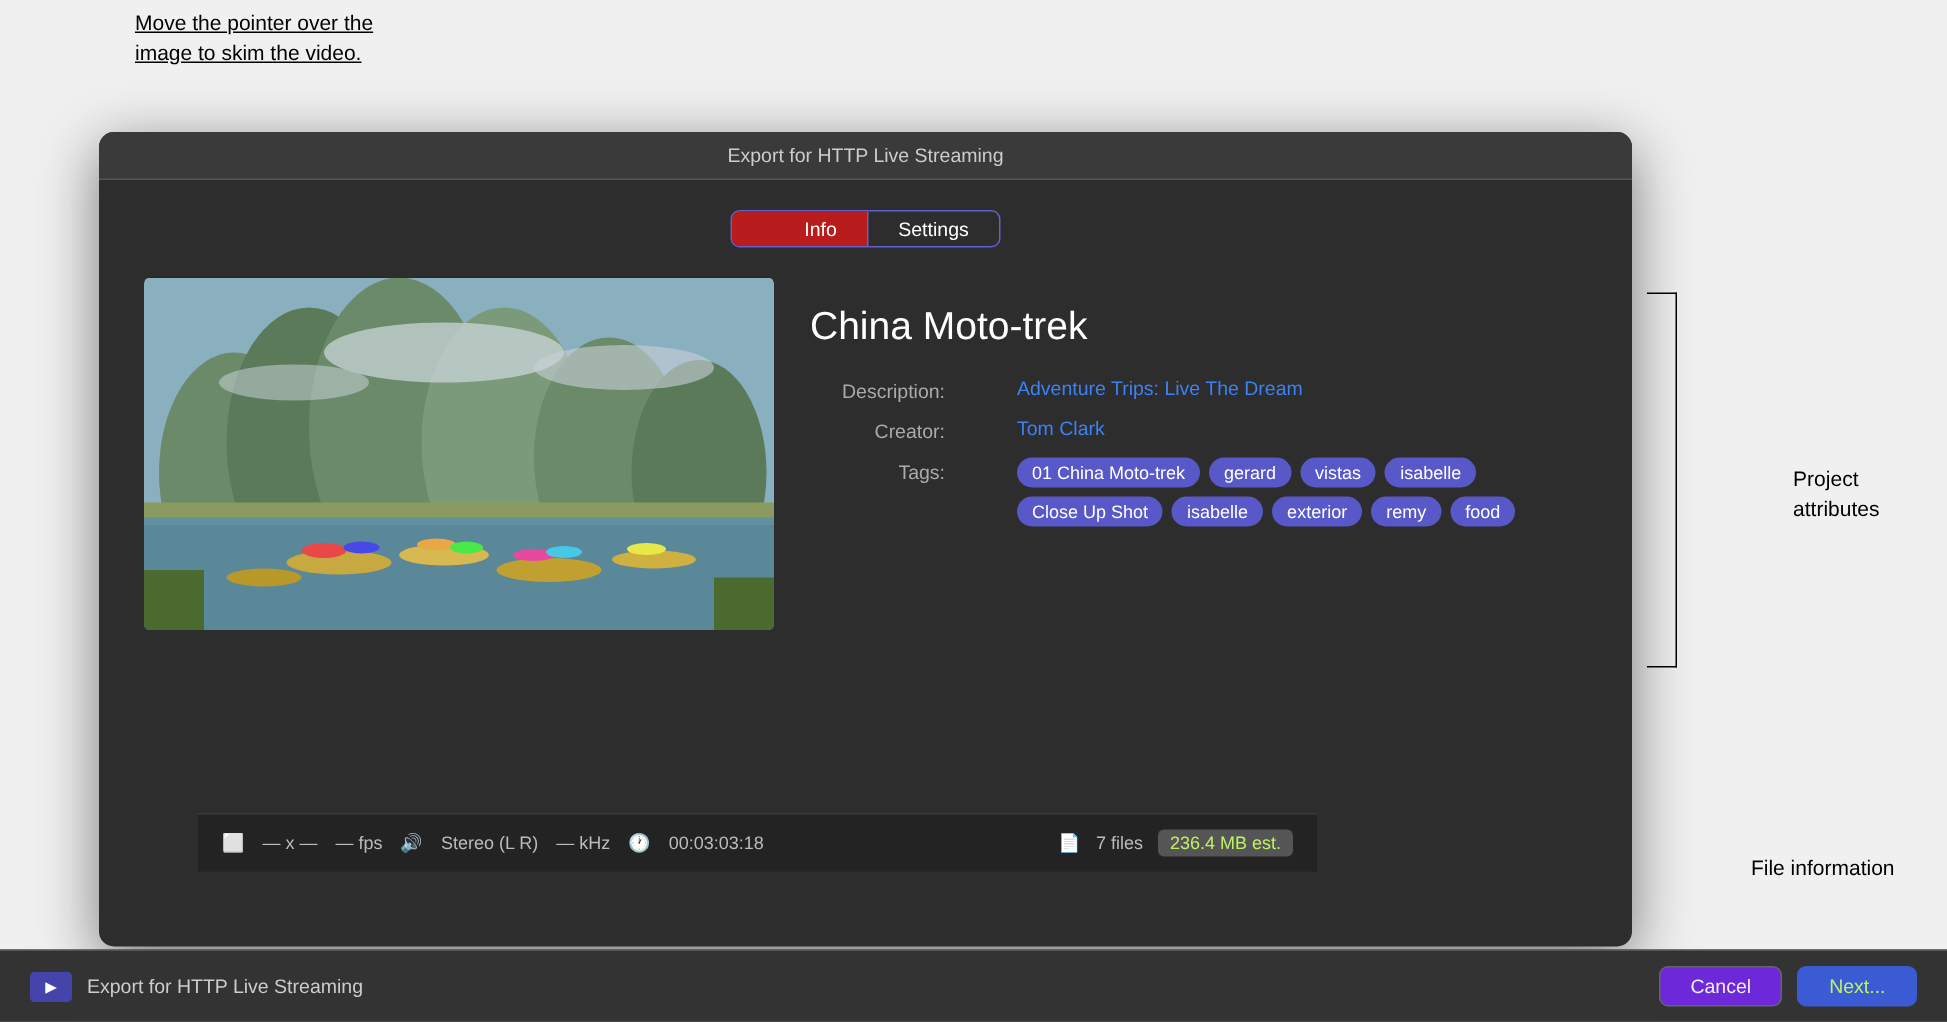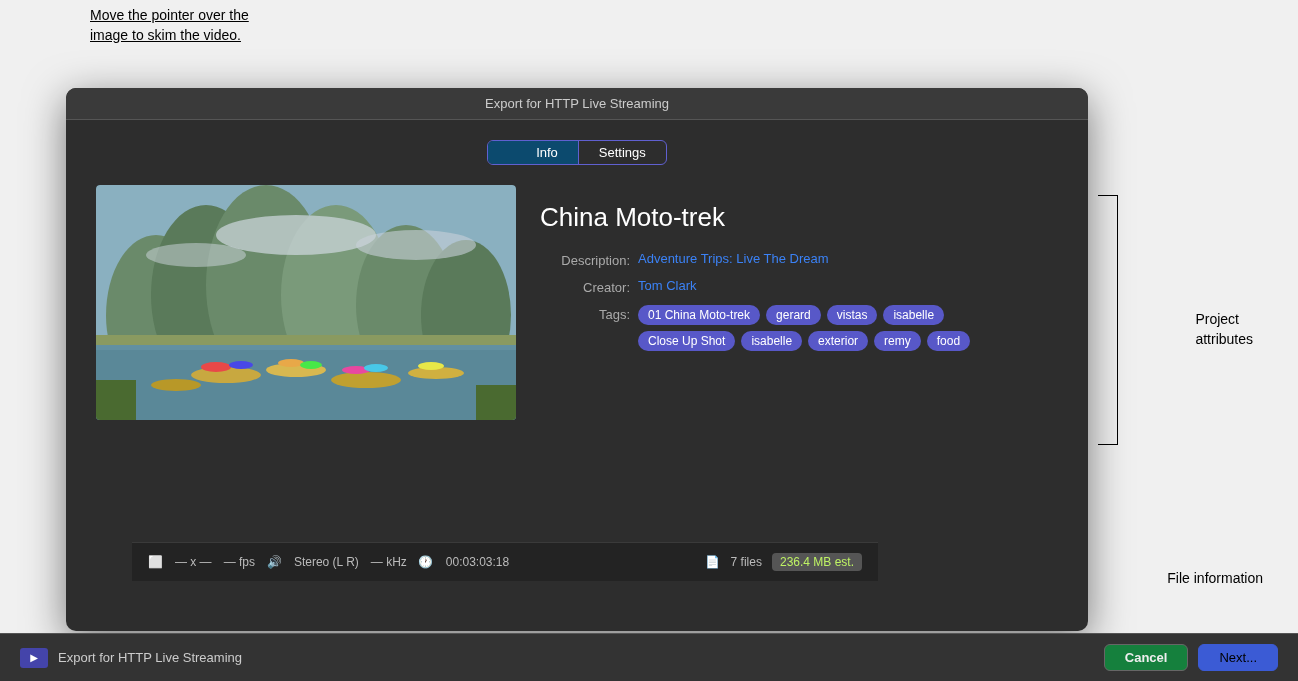--- a/index.html
+++ b/index.html
@@ -82,21 +82,21 @@
       padding: 4px 20px;
       font-size: 13px;
       cursor: pointer;
       color: #fff;
       background: transparent;
       border: none;
       outline: none;
     }
 
     .tab-btn.active {
-      background: #0c4a6e;
+      background: #b91c1c;
       padding-left: 48px;
     }
 
     .tab-divider {
       width: 1px;
       background: #6060d0;
     }
 
     
     .content-area {
@@ -135,20 +135,21 @@
       font-weight: 500;
       color: #fff;
       margin-bottom: 18px;
       margin-top: 12px;
     }
 
     .info-row {
       display: flex;
       margin-bottom: 10px;
       align-items: flex-start;
+      gap: 40px;
     }
 
     .info-label {
       color: #aaa;
       font-size: 13px;
       text-align: right;
       min-width: 90px;
       margin-right: 8px;
       padding-top: 2px;
     }
@@ -237,28 +238,27 @@
 
     .btn {
       padding: 5px 20px;
       border-radius: 6px;
       font-size: 13px;
       cursor: pointer;
       border: 1px solid #666;
     }
 
     .btn-default {
-      background: #15803d;
+      background: #6d28d9;
       color: #eee;
-      font-weight: bold;
     }
 
     .btn-primary {
       background: #3b5bd5;
-      color: #000000;
+      color: #bef264;
       border-color: #3b5bd5;
     }
 
     
     .outer-bg {
       position: absolute;
       top: 0; left: 0; right: 0; bottom: 0;
       background: #f0f0f0;
       z-index: -1;
     }

